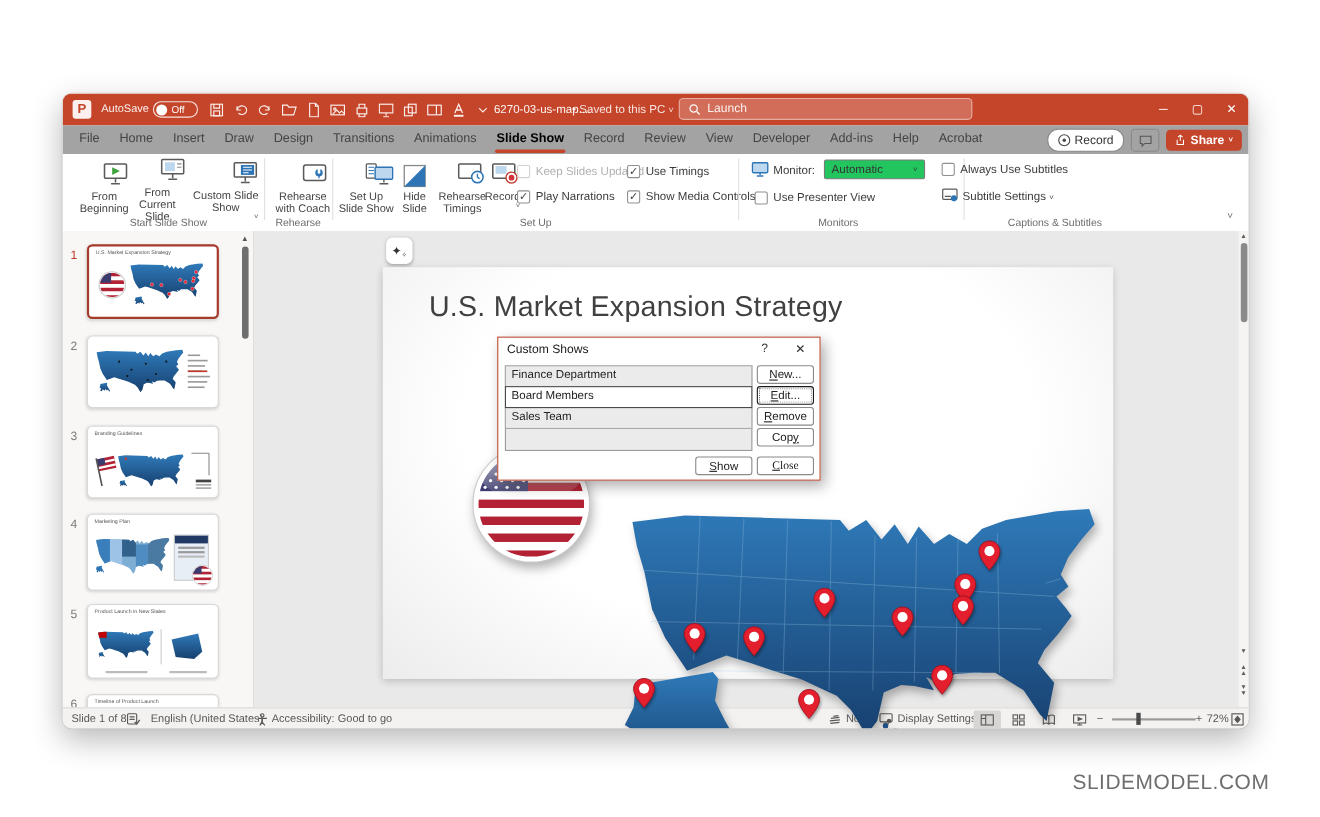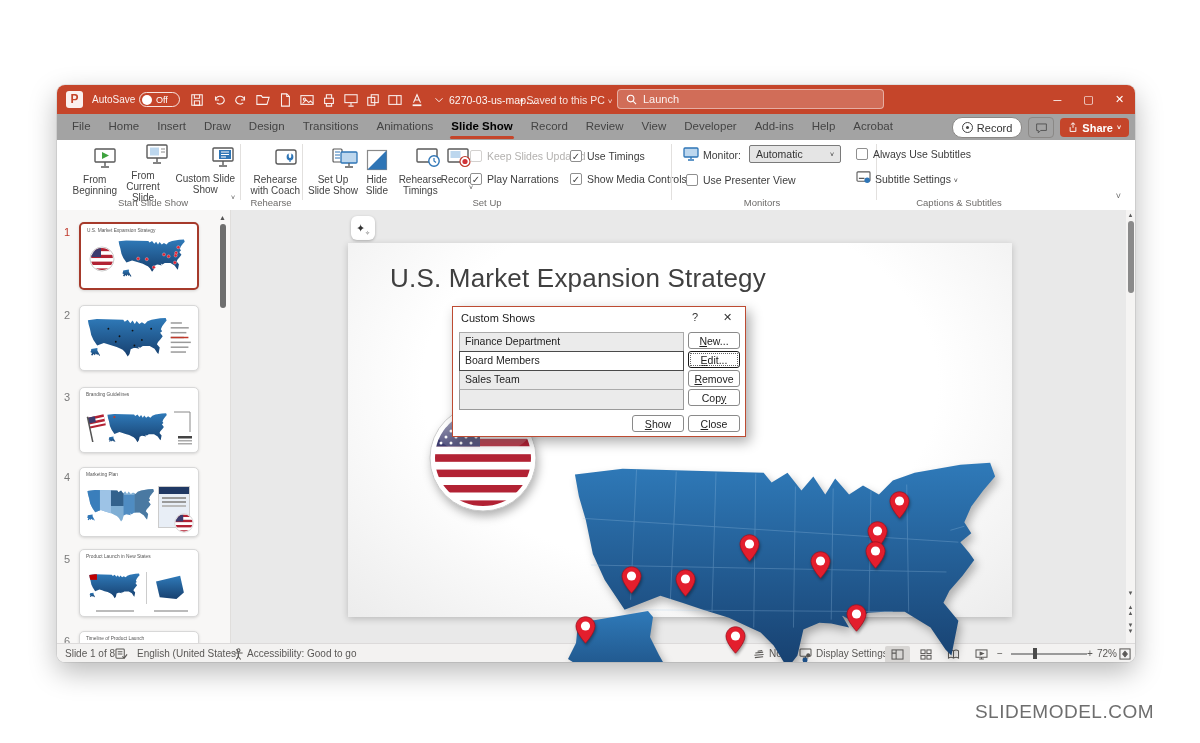--- a/index.html
+++ b/index.html
@@ -51,21 +51,21 @@
   .rbtn .caret{font-size:7px;color:#555;line-height:6px}
   .vsep{position:absolute;top:4px;height:56px;width:1px;background:#E2E0DE}
   .glabel{position:absolute;top:57px;transform:translateX(-50%);font-size:9.5px;color:#6e6c6a;white-space:nowrap}
   .cb{position:absolute;display:flex;align-items:center;gap:5px;font-size:10.5px;color:#3c3c3c;white-space:nowrap}
   .cb .box{width:12px;height:12px;border:1px solid #8f8f8f;border-radius:2px;background:#fff;font-size:10px;
     line-height:11px;text-align:center;color:#3f3f3f;box-sizing:border-box}
   .cb.checked .box::after{content:"✓"}
   .cb.disabled{color:#b3b1af}
   .cb.disabled .box{border-color:#d3d1cf}
   .rsel{position:absolute;left:692px;top:5px;width:92px;height:18px;border:1px solid #7a7a7a;border-radius:2px;
-    background:#e5e5e5;font-size:10.5px;color:#333;display:flex;align-items:center;justify-content:space-between;
+    background:#22c55e;font-size:10.5px;color:#333;display:flex;align-items:center;justify-content:space-between;
     padding:0 6px;box-sizing:border-box}
   .rtext{position:absolute;font-size:10.5px;color:#3c3c3c;white-space:nowrap}
   .collapse{position:absolute;right:14px;top:51px;font-size:9px;color:#666}
   
   .main{position:absolute;left:0;top:125px;width:100%;height:433px;background:#E9E9E9}
   .thumb-panel{position:absolute;left:0;top:0;width:173px;height:433px;background:#F8F7F6;border-right:1px solid #E0DEDC;overflow:hidden}
   .thumb{position:absolute;left:22px;width:120px;background:#fff;border:1px solid #D8D8D8;border-radius:5px;
     box-shadow:0 1px 3px rgba(0,0,0,.14);overflow:hidden;box-sizing:border-box}
   .thumb.selected{border:2px solid #A63A2B}
   .tnum{position:absolute;left:7px;font-size:11px;color:#7a7a7a}
@@ -767,21 +767,21 @@
           <div class="dlg-item">Sales Team</div>
         </div>
       <div id="dlg-side">
           <button class="dlg-btn" style="top: 25px;"><u>N</u>ew...</button>
           <button class="dlg-btn focused" style="top: 44px;"><u>E</u>dit...</button>
           <button class="dlg-btn" style="top: 63px;"><u>R</u>emove</button>
           <button class="dlg-btn" style="top: 82px;">Cop<u>y</u></button>
         </div>
       <div id="dlg-bottom">
           <button class="dlg-btn" style="top: 108px; left: 179px;"><u>S</u>how</button>
-          <button class="dlg-btn" style="top: 108px; left: 235px;"><u>C</u>lose</button>
+          <button class="dlg-btn" style="top: 108px; left: 235px; font-family: Liberation Serif, serif;"><u>C</u>lose</button>
         </div>
     </div>
 
     <div class="vscroll">
       <div class="vtri" style="top:2px">▲</div>
       <div class="bar"></div>
       <div class="vtri" style="top:380px">▼</div>
       <div class="vtri" style="top:394px">▲<br>▲</div>
       <div class="vtri" style="top:412px">▼<br>▼</div>
     </div>

